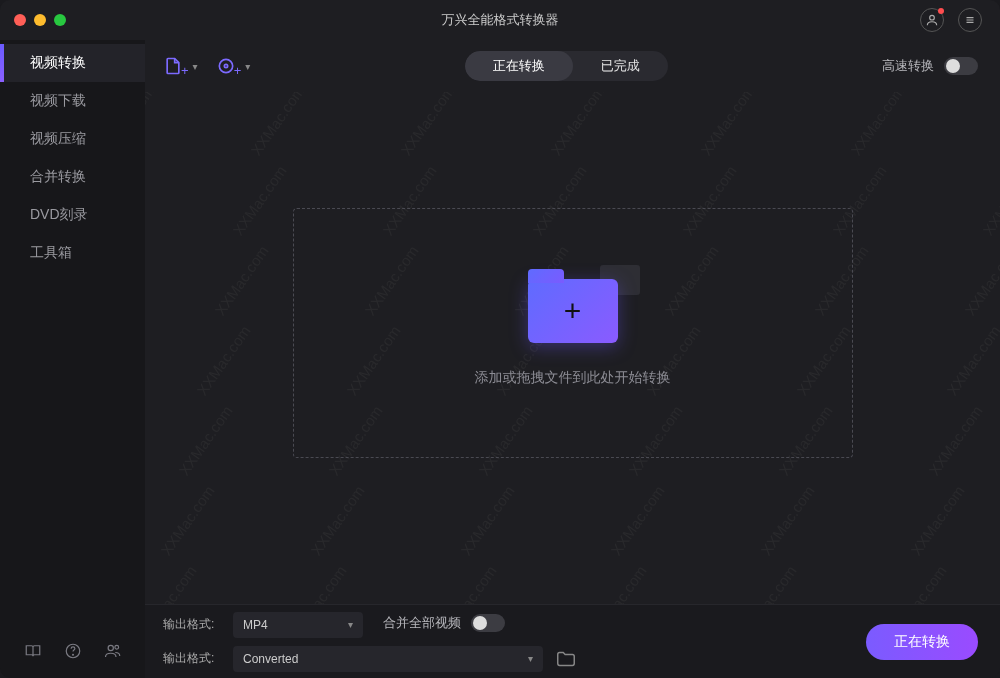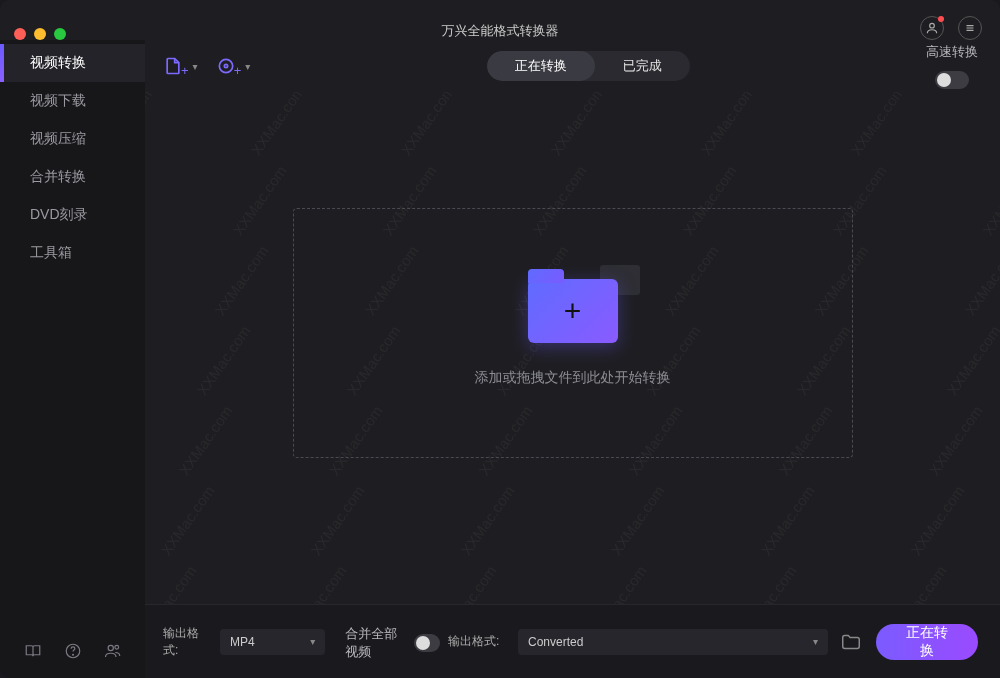--- a/index.html
+++ b/index.html
@@ -5,21 +5,21 @@
   * { box-sizing: border-box; margin: 0; padding: 0; }
   body {
     width: 1000px; height: 678px;
     background: #1a1a1e; color: #c5c5c8;
     font-family: -apple-system, BlinkMacSystemFont, "PingFang SC", "Helvetica Neue", Arial, sans-serif;
     font-size: 13px; overflow: hidden; position: relative;
     border-radius: 10px;
   }
   
   .titlebar {
-    height: 40px; display:flex; align-items:flex-end; position:relative;
+    height: 40px; display:flex; align-items:center; position:relative;
     background:#1e1e22;
   }
   .traffic { display:flex; gap:8px; padding-left:14px; }
   .traffic span { width:12px; height:12px; border-radius:50%; display:block; }
   .tl-close{background:#ff5f57;} .tl-min{background:#febc2e;} .tl-max{background:#28c840;}
   .titlebar .title { position:absolute; left:0; right:0; text-align:center; font-size:13px; color:#ccc; pointer-events:none;}
   .titlebar .right-icons{ margin-left:auto; display:flex; gap:14px; padding-right:18px; align-items:center;}
   .icon-btn { width:24px; height:24px; border-radius:50%; border:1px solid #555; display:flex; align-items:center; justify-content:center; color:#aaa; cursor:pointer; position:relative;}
   .icon-btn svg{width:14px;height:14px;}
   .red-dot{position:absolute; top:-1px; right:-1px; width:6px; height:6px; background:#ff4d4f; border-radius:50%;}
@@ -46,21 +46,21 @@
   .toolbar{
     height:52px; display:flex; align-items:center; padding:0 22px 0 18px;
   }
   .tool-left{display:flex; gap:18px; align-items:center;}
   .tool-ico{ display:flex; align-items:center; gap:4px; color:#7c6aff; cursor:pointer;}
   .tool-ico svg{width:20px;height:20px;}
   .chev{color:#888; font-size:10px;}
   .seg{ margin:6px auto; display:flex; background:#2a2a30; border-radius:16px; height:30px; overflow:hidden;}
   .seg-btn{ padding:0 28px; display:flex; align-items:center; font-size:13px; color:#e5e5e5; cursor:pointer;}
   .seg-btn.active{ background:#3a3a42; color:#fff; border-radius:16px;}
-  .tool-right{display:flex; align-items:center; gap:10px;flex-direction:column;}
+  .tool-right{display:flex; align-items:center; gap:10px;}
   .toggle{ width:34px; height:18px; background:#3c3c42; border-radius:9px; position:relative; cursor:pointer;}
   .toggle::after{content:""; position:absolute; width:14px; height:14px; background:#ddd; border-radius:50%; top:2px; left:2px;}
   .label{color:#b8b8bd; font-size:13px;}
 
   .content{ flex:1; position:relative; overflow:hidden;}
   .wm{ position:absolute; inset:-40px; pointer-events:none; opacity:.28; }
   .wm span{
     position:absolute; transform:rotate(-55deg); font-size:15px; color:#444; white-space:nowrap;
   }
 
@@ -83,21 +83,21 @@
     content:""; position:absolute; top:-10px; left:0; width:36px; height:14px;
     background:linear-gradient(135deg,#5f6bff,#7a5bff); border-radius:4px 4px 0 0;
   }
   .plus{position:absolute; inset:0; display:flex; align-items:center; justify-content:center; font-size:30px; color:#111; font-weight:300;}
   .dz-text{color:#8c8c94; font-size:14px;}
 
   .footer{
     height:74px; background:#1a1a1e; border-top:1px solid #27272c;
     display:flex; align-items:center; padding:0 22px 0 18px; gap:14px;
   }
-  .footer-left{display:flex; gap:8px;}
+  .footer-left{display:flex; flex-direction:column; gap:8px;}
   .frow{display:flex; align-items:center; gap:12px;}
   .flabel{width:58px; color:#aaa; font-size:12px;}
   .select{
     height:26px; background:#26262c; border-radius:4px; display:flex; align-items:center;
     padding:0 10px; color:#ccc; font-size:12px; cursor:pointer; justify-content:space-between;
   }
   .sel-sm{width:130px;} .sel-lg{width:310px;}
   .folder-icon{width:22px; color:#888; cursor:pointer;}
   .merge{display:flex; align-items:center; gap:10px; margin-left:8px; align-self:flex-start; margin-top:2px;}
   .start-btn{

